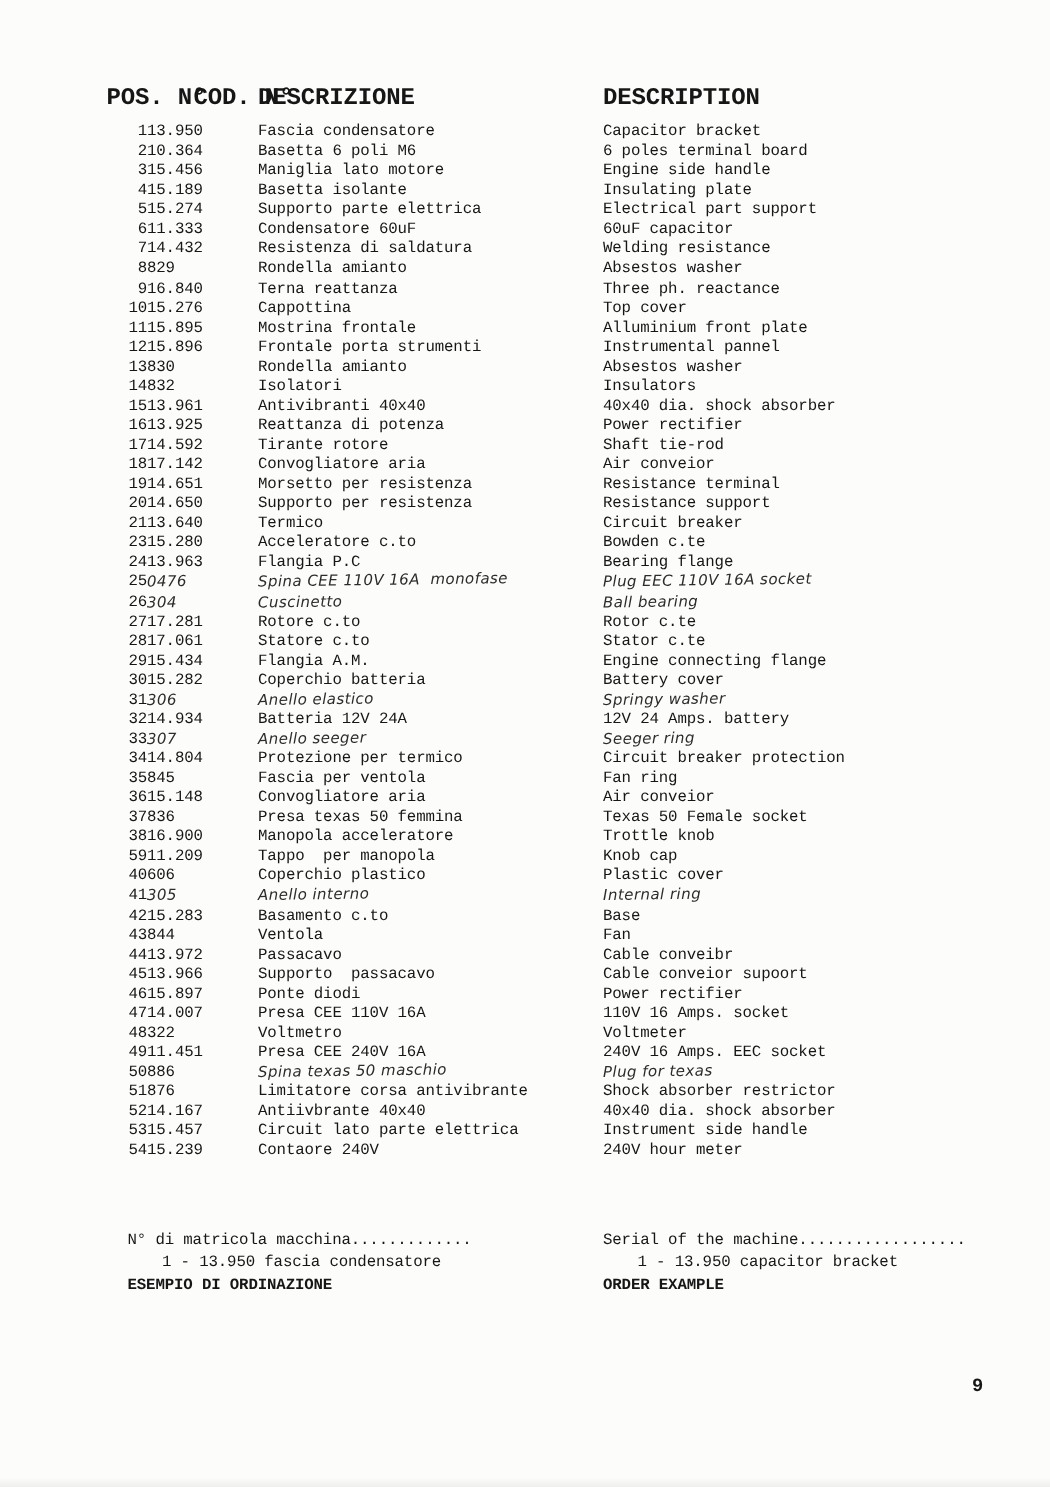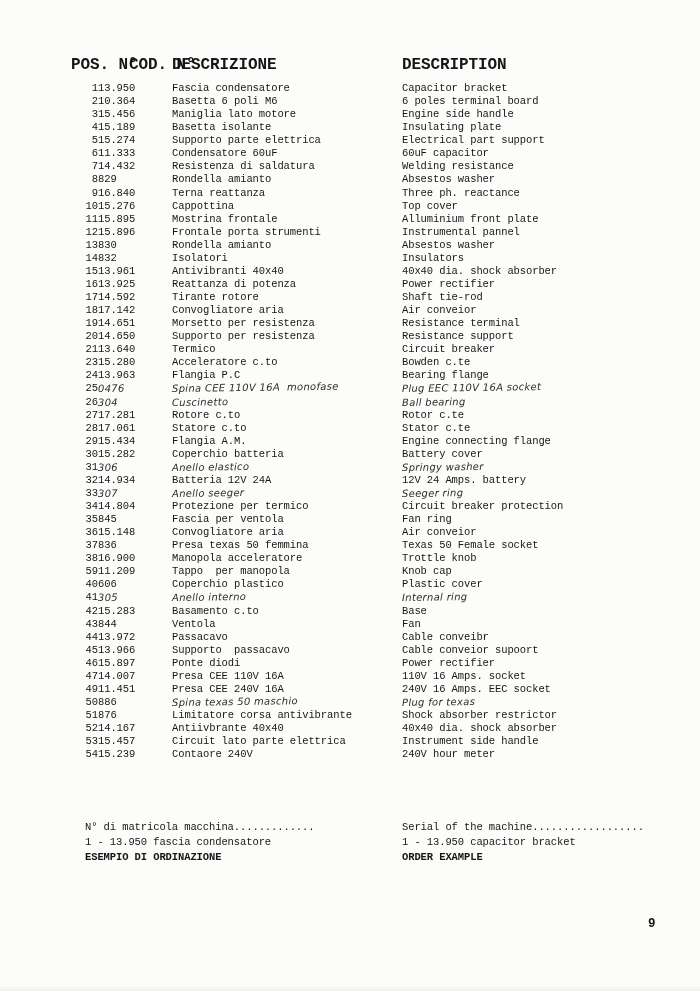--- a/index.html
+++ b/index.html
@@ -31,21 +31,21 @@
     letter-spacing:0.3px;
     color:#2c2c2c;
     transform:rotate(-0.8deg);
     transform-origin:left center;
   }
   .example{position:absolute;top:806px;left:0;width:700px;font-size:10.5px;letter-spacing:-0.1px;}
   .example div{position:absolute;white-space:pre;line-height:14.4px;}
   .ex-title{font-weight:700;margin-top:44px;}
   .ex-it{left:85px;}
   .ex-en{left:402px;}
-  .l1{top:0;} .l2{top:14.4px;} .l3{top:28.8px;}
+  .l1{top:0;} .l2{top:14.4px;} .l3{top:28.8px;margin-left:23px;}
   .page-num{
     position:absolute;left:648px;top:917px;
     font-size:12.5px;font-weight:700;letter-spacing:0;
   }
   
   .scan-edge{position:absolute;left:0;bottom:0;width:700px;height:6px;background:linear-gradient(to bottom,rgba(0,0,0,0),rgba(0,0,0,0.05));}
 </style>
 </head>
 <body>
 
@@ -329,20 +329,26 @@
           <span class="cell-it">Ponte diodi</span>
           <span class="cell-en">Power rectifier</span>
         </div>
         <div class="row">
           <span class="cell-pos">47</span>
           <span class="cell-cod">14.007</span>
           <span class="cell-it">Presa CEE 110V 16A</span>
           <span class="cell-en">110V 16 Amps. socket</span>
         </div>
         <div class="row">
+          <span class="cell-pos">48</span>
+          <span class="cell-cod">322</span>
+          <span class="cell-it">Voltmetro</span>
+          <span class="cell-en">Voltmeter</span>
+        </div>
+        <div class="row">
           <span class="cell-pos">49</span>
           <span class="cell-cod">11.451</span>
           <span class="cell-it">Presa CEE 240V 16A</span>
           <span class="cell-en">240V 16 Amps. EEC socket</span>
         </div>
         <div class="row">
           <span class="cell-pos">50</span>
           <span class="cell-cod">886</span>
           <span class="cell-it hw">Spina texas 50 maschio</span>
           <span class="cell-en hw">Plug for texas</span>

